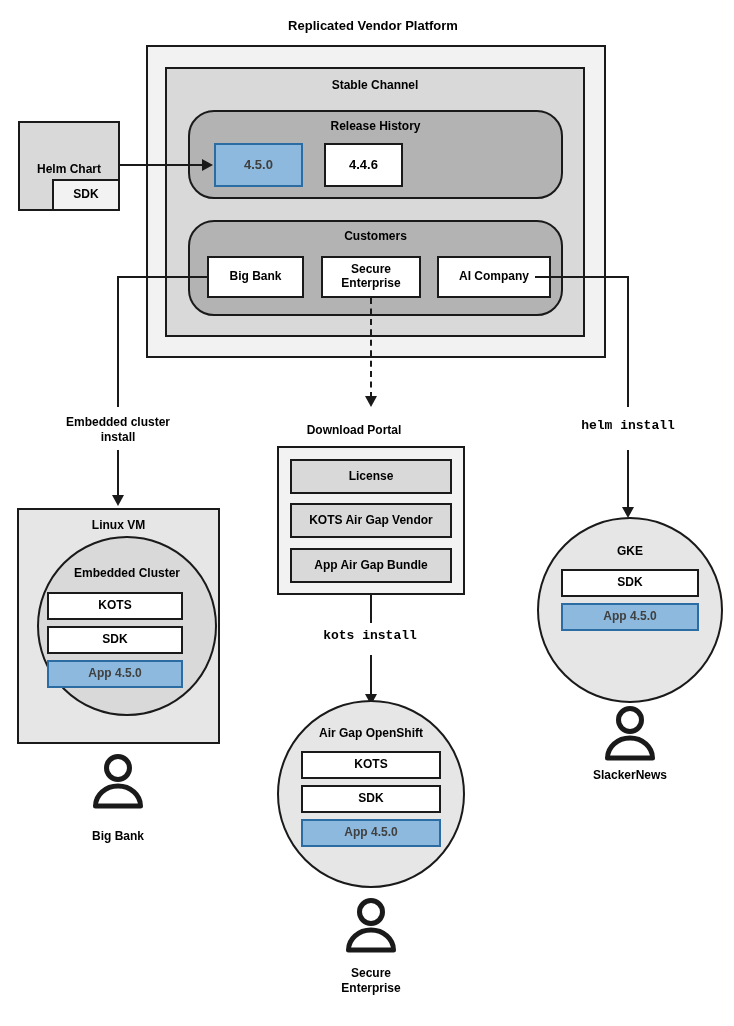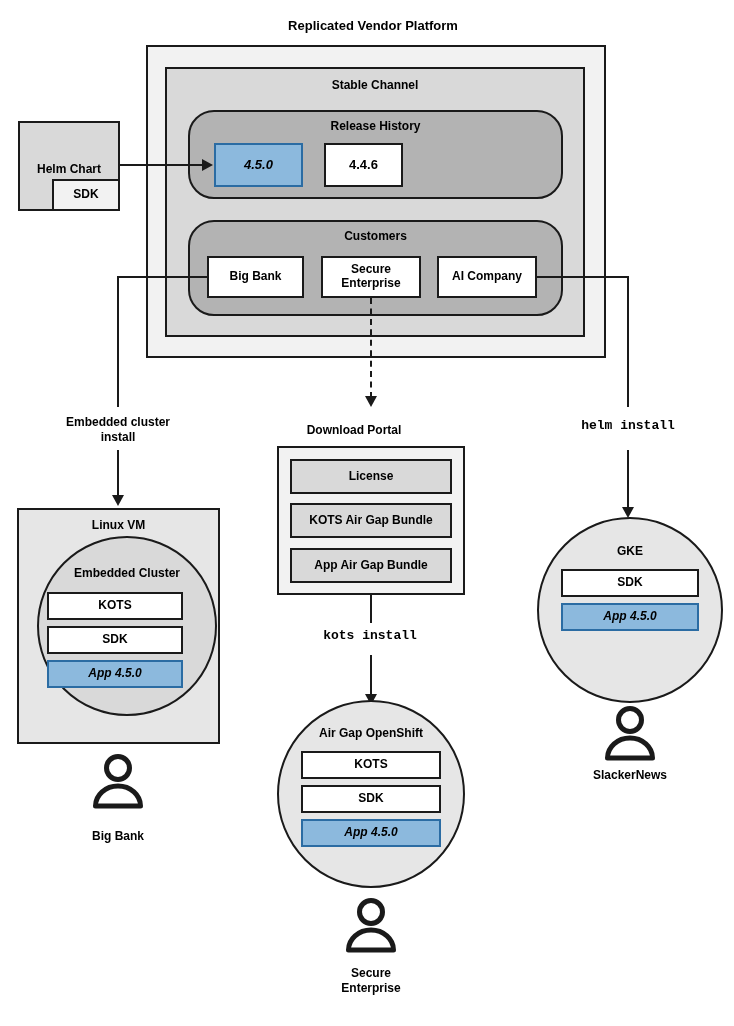--- a/index.html
+++ b/index.html
@@ -45,21 +45,21 @@
   }
 
   
   .f-white  { background: #ffffff; }
   .f-l1     { background: #f2f2f2; }  
   .f-l2     { background: #d9d9d9; }  
   .f-l3     { background: #b3b3b3; border-radius: 26px; }  
   .f-l4     { background: #e6e6e6; }  
   .f-l5     { background: #d9d9d9; }  
   .f-blue   { background: #8cb9dd; border-color: #2b6ca3; }
-  .f-blue .t, .t-blue { color: #000000; font-style: italic; }
+  .f-blue .t, .t-blue { color: #404040; }
 
   .circ { border-radius: 50%; }
 
   
   .ln { position: absolute; background: #1a1a1a; }
   .ln-v { width: 2px; }
   .ln-h { height: 2px; }
   .dash-v {
     position: absolute;
     width: 0;
@@ -122,21 +122,21 @@
 
   <div class="abs bx f-white" style="left:207px; top:256px; width:97px; height:42px; font-size:12px;">
     <span>Big Bank</span>
   </div>
 
   <div class="abs bx f-white" style="left:321px; top:256px; width:100px; height:42px; font-size:12px; white-space:pre-line;">
     <span>Secure
 Enterprise</span>
   </div>
 
-  <div class="abs bx f-white" style="left:437px; top:256px; width:100px; height:42px; font-size:12px;">
+  <div class="abs bx f-white" style="left:437px; top:256px; width:114px; height:42px; font-size:12px;">
     <span>AI Company</span>
   </div>
 
   <div class="abs bx f-l2" style="left:18px; top:121px; width:102px; height:90px; font-size:12px;">
     <span style="position:relative; top:-8px;margin-top:24px;">Helm Chart</span>
   </div>
   <div class="abs bx f-l1" style="left:52px; top:179px; width:68px; height:32px; font-size:12px;">
     <span>SDK</span>
   </div>
 
@@ -164,21 +164,21 @@
   <div class="arrow-down-hollow" style="left:622px; top:507px;"></div>
 
   <div class="abs lbl-top" style="left:260px; top:423px; width:188px; font-size:12px;">Download Portal</div>
 
   <div class="abs bx f-l1" style="left:277px; top:446px; width:188px; height:149px;"></div>
 
   <div class="abs bx f-l2" style="left:290px; top:459px; width:162px; height:35px; font-size:12px;">
     <span>License</span>
   </div>
   <div class="abs bx f-l2" style="left:290px; top:503px; width:162px; height:35px; font-size:12px;">
-    <span>KOTS Air Gap Bundle</span>
+    <span>KOTS Air Gap Vendor</span>
   </div>
   <div class="abs bx f-l2" style="left:290px; top:548px; width:162px; height:35px; font-size:12px;">
     <span>App Air Gap Bundle</span>
   </div>
 
   <div class="ln ln-v" style="left:370px; top:595px; height:28px;"></div>
   <div class="cap mono" style="left:294px; top:628px; width:152px; font-size:13px;">kots install</div>
   <div class="ln ln-v" style="left:370px; top:655px; height:42px;"></div>
   <div class="arrow-down-hollow" style="left:365px; top:694px;"></div>
 

